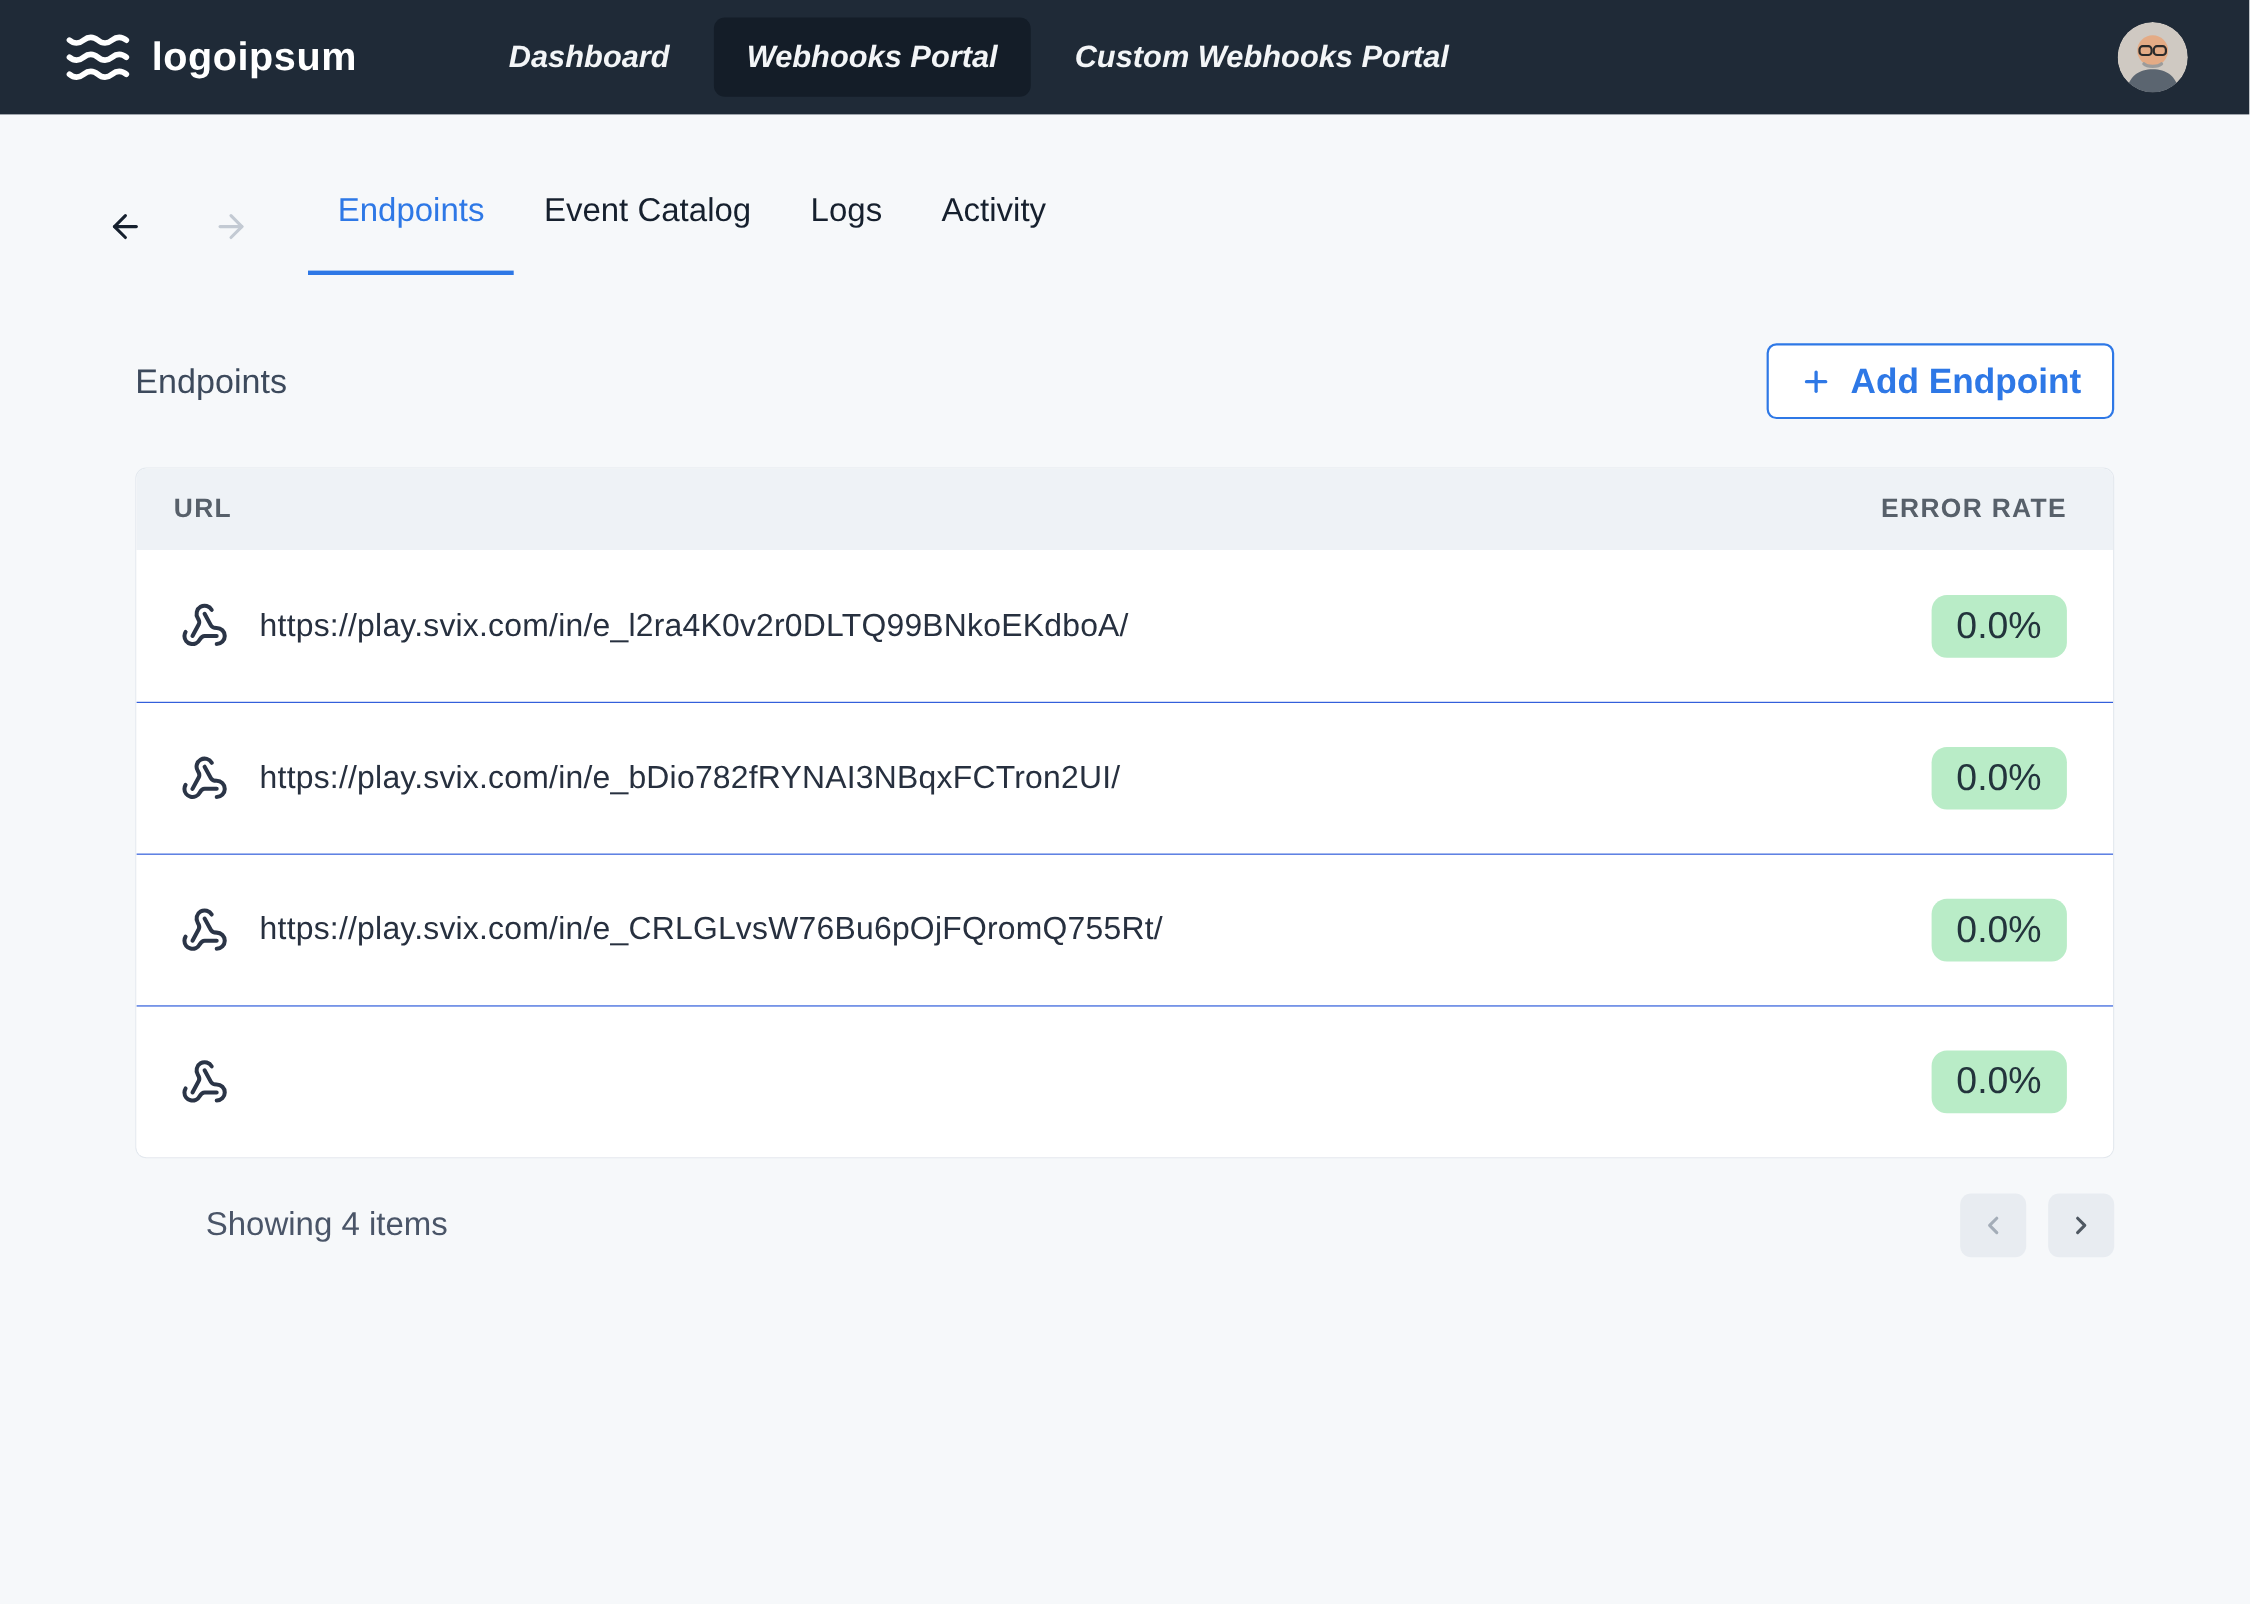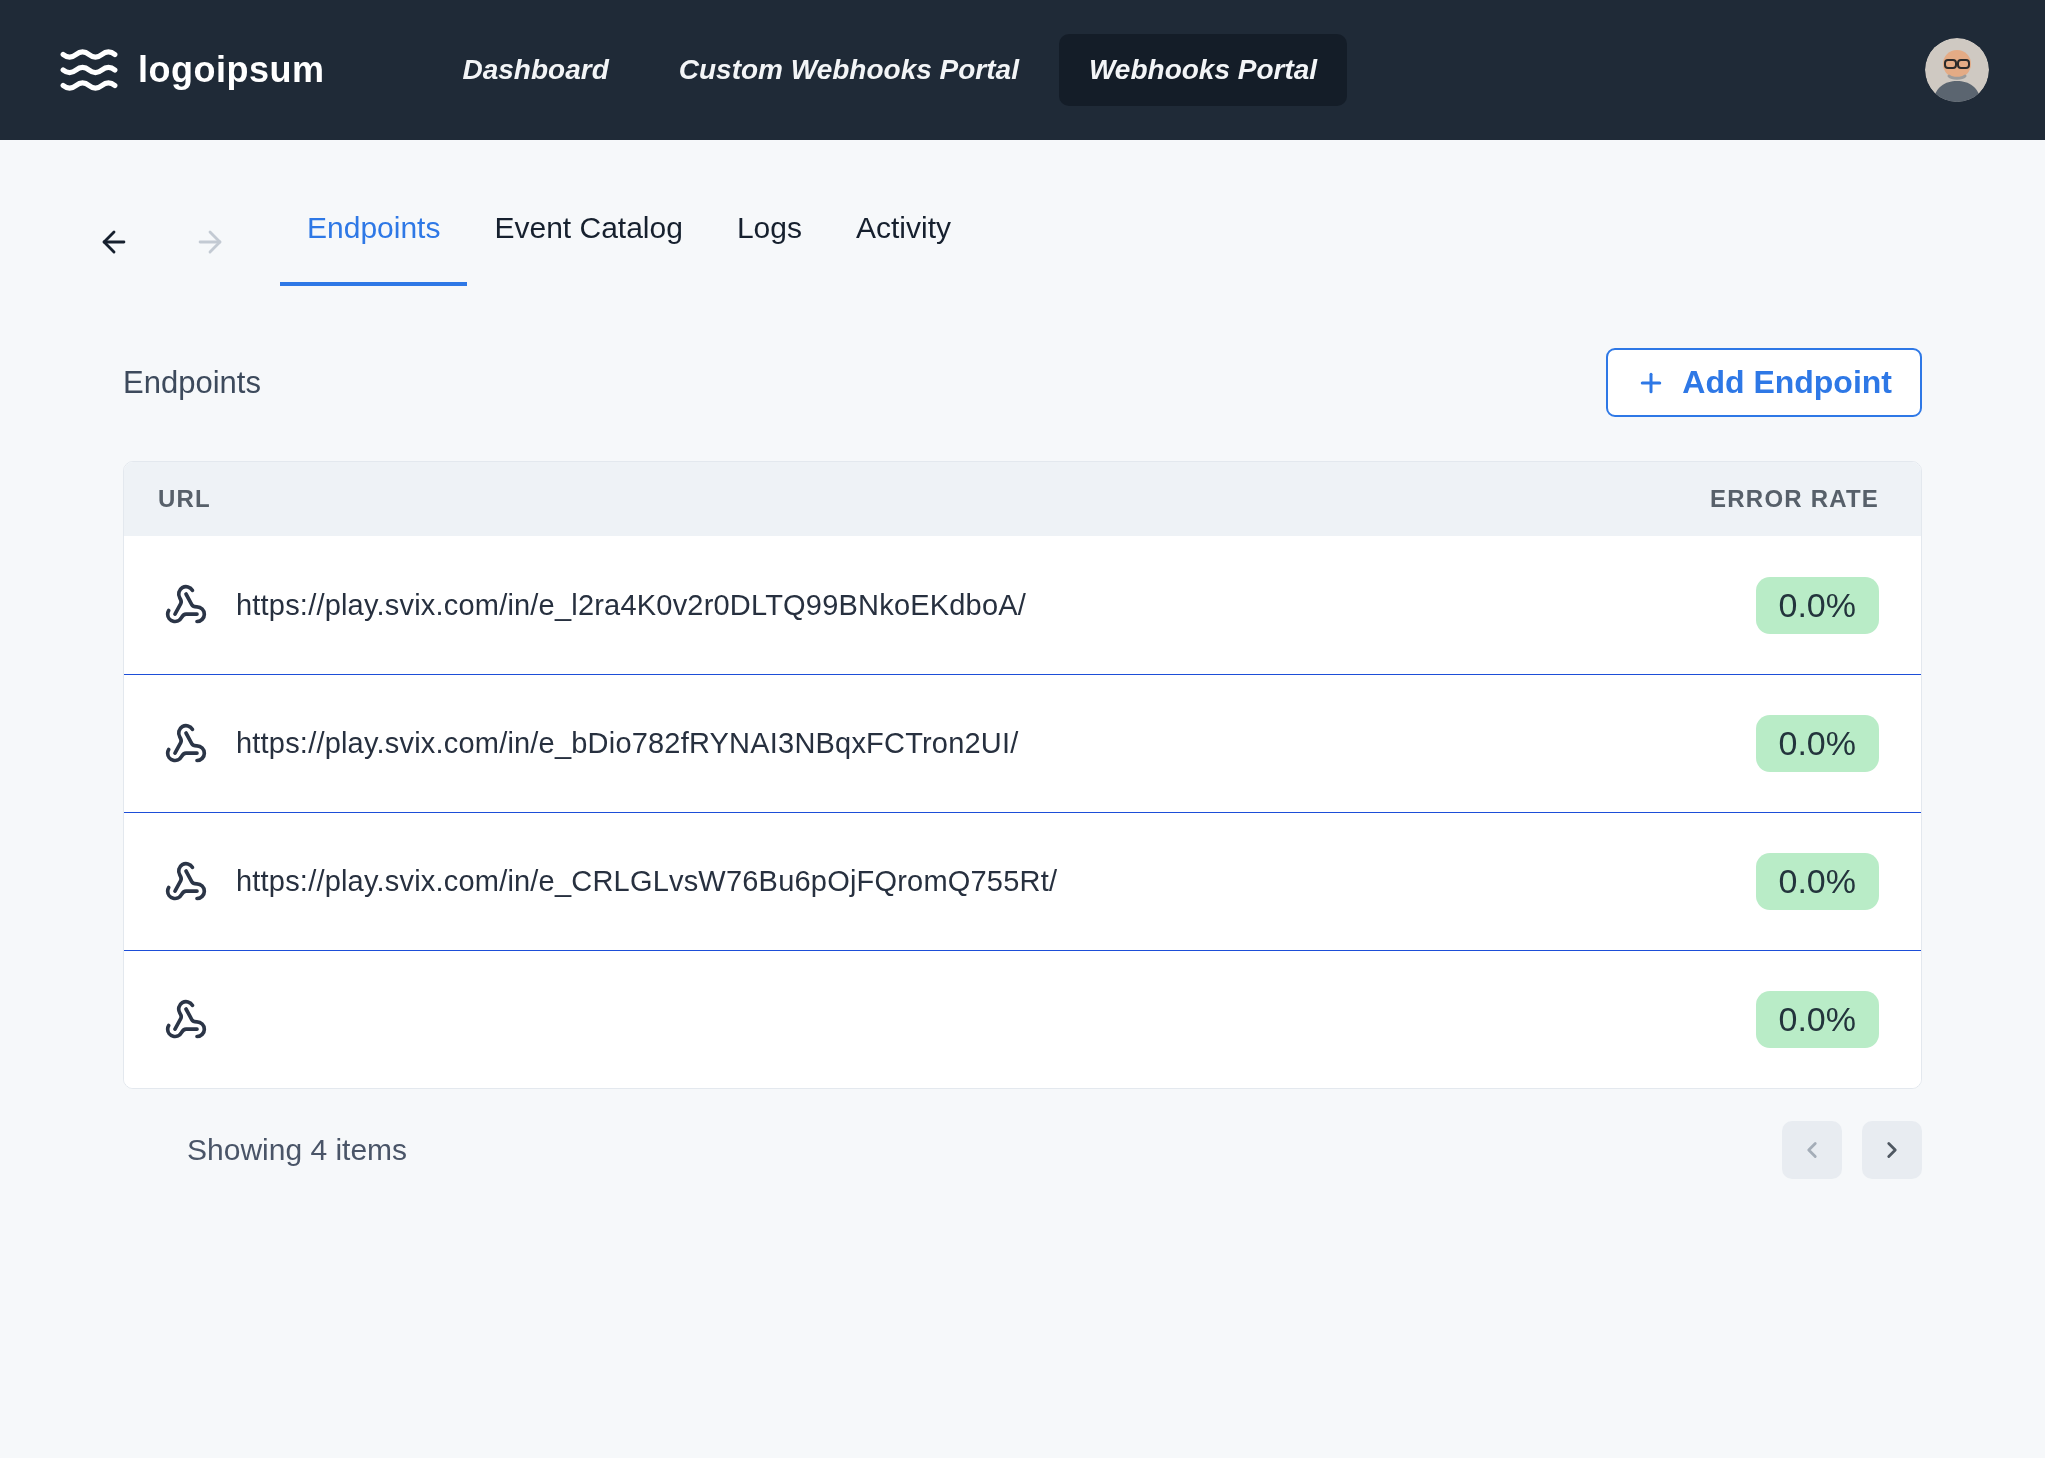--- a/index.html
+++ b/index.html
@@ -17,21 +17,21 @@
   *{box-sizing:border-box;margin:0;padding:0;}
   html,body{width:2045px;height:1458px;}
   body{
     font-family:"Liberation Sans","DejaVu Sans",sans-serif;
     background:var(--page_bg);
     color:var(--text_primary);
     overflow:hidden;
   }
   
   .topbar{
-    height:140px;
+    height:104px;
     background:var(--topbar_bg);
     display:flex;
     align-items:center;
     padding:0 56px 0 58px;
   }
   .brand{display:flex;align-items:center;gap:18px;cursor:pointer;}
   .brand-icon svg{width:62px;height:62px;display:block;}
   .brand-text{color:#ffffff;font-size:36px;font-weight:700;letter-spacing:.5px;}
   .topnav{display:flex;align-items:center;margin-left:108px;gap:10px;}
   .nav-item{
@@ -172,22 +172,22 @@
         <path d="M2 6c.6.5 1.2 1 2.5 1C7 7 7 5 9.5 5c2.6 0 2.4 2 5 2 2.5 0 2.5-2 5-2 1.3 0 1.9.5 2.5 1"></path>
         <path d="M2 12c.6.5 1.2 1 2.5 1 2.5 0 2.5-2 5-2 2.6 0 2.4 2 5 2 2.5 0 2.5-2 5-2 1.3 0 1.9.5 2.5 1"></path>
         <path d="M2 18c.6.5 1.2 1 2.5 1 2.5 0 2.5-2 5-2 2.6 0 2.4 2 5 2 2.5 0 2.5-2 5-2 1.3 0 1.9.5 2.5 1"></path>
       </svg>
     </span>
     <span class="brand-text">logoipsum</span>
   </div>
 
   <nav class="topnav">
     <a class="nav-item">Dashboard</a>
+    <a class="nav-item active">Webhooks Portal</a>
     <a class="nav-item">Custom Webhooks Portal</a>
-    <a class="nav-item active">Webhooks Portal</a>
   </nav>
 
   <div class="avatar">
     <svg viewBox="0 0 64 64">
       <circle cx="32" cy="32" r="32" fill="#cfc9c2"></circle>
       <path d="M8 64c2-15 12-21 24-21s22 6 24 21z" fill="#5b6570"></path>
       <circle cx="32" cy="26" r="14" fill="#e4ab85"></circle>
       <rect x="20" y="22" width="11" height="8" rx="3" fill="none" stroke="#2a2a2a" stroke-width="2"></rect>
       <rect x="33" y="22" width="11" height="8" rx="3" fill="none" stroke="#2a2a2a" stroke-width="2"></rect>
       <path d="M24 38c3 3 13 3 16 0" stroke="#9c9c9c" stroke-width="3" fill="none" stroke-linecap="round"></path>

